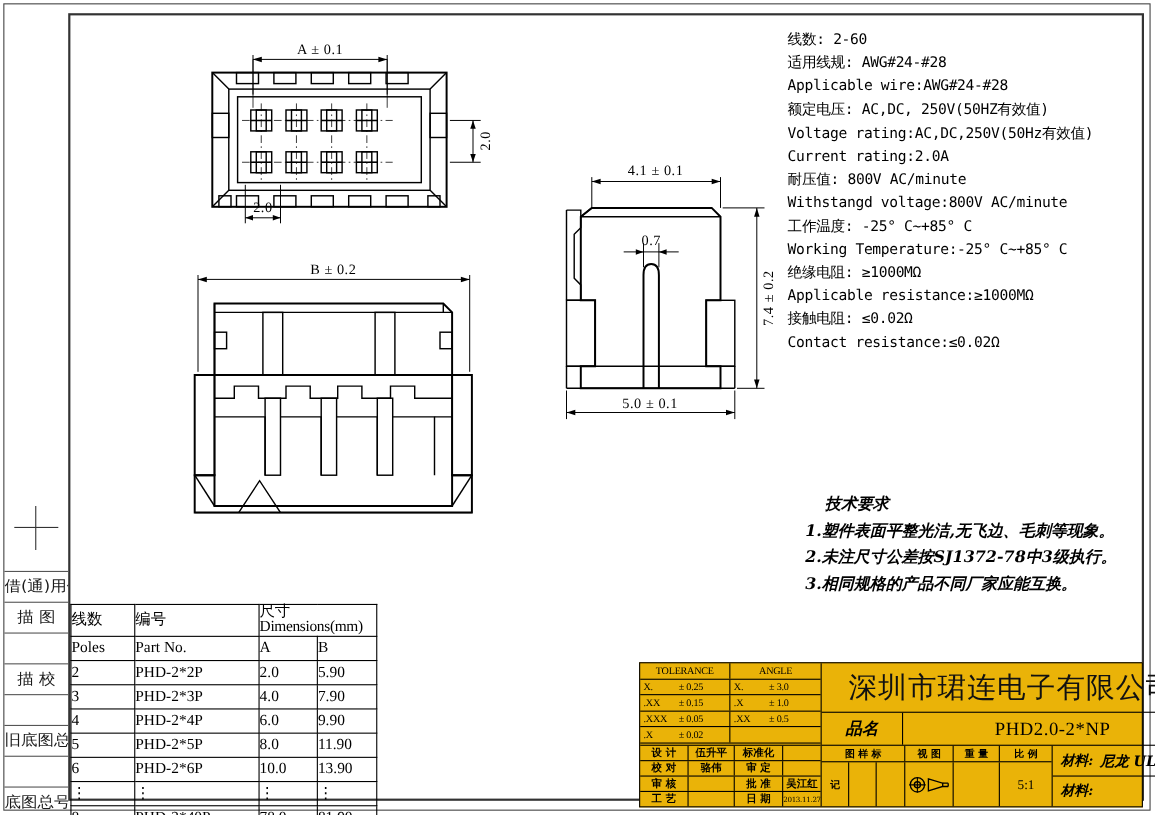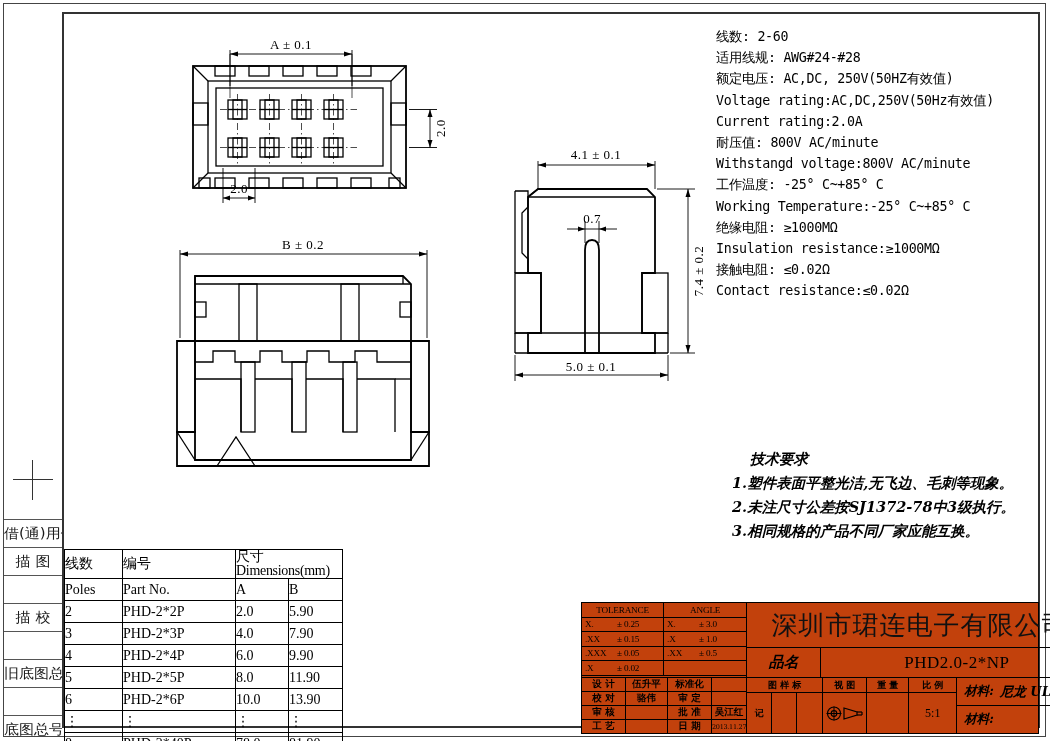--- a/index.html
+++ b/index.html
@@ -124,21 +124,21 @@
   .hdr-ab  { font-size: 16px; }
   .dots { letter-spacing: 0; font-size: 14px; }
 
   
   .title-block {
     position: absolute; left: 581px; top: 602px;
     width: 458px; height: 132px;
     border: 1.2px solid #000;
     box-sizing: border-box;
     display: flex;
-    background: #c2410c;
+    background: #eab308;
   }
   .tb-left { width: 170px; border-right: 1.2px solid #000; box-sizing: border-box; display:flex; flex-direction: column; }
   .tb-right { flex: 1; display: flex; flex-direction: column; }
 
   .tol-grid { border-bottom: 1.2px solid #000; }
   .tol-row { display: flex; height: 13.5px; border-bottom: 1px solid #000; }
   .tol-row:last-child { border-bottom: none; }
   .tol-cell {
     width: 50%;
     border-right: 1px solid #000;
@@ -449,29 +449,30 @@
     <line class="ln thin" x1="173" y1="212" x2="173" y2="238"></line>
     <line class="ln thin" x1="20" y1="232" x2="173" y2="232"></line>
     <polygon points="20,232 28,229.5 28,234.5" fill="#000"></polygon>
     <polygon points="173,232 165,229.5 165,234.5" fill="#000"></polygon>
     <text class="dimtxt" x="96" y="228" text-anchor="middle">5.0 ± 0.1</text>
   </svg>
 
   <div class="spec-block">
     <div class="spec-line">线数: 2-60</div>
     <div class="spec-line">适用线规: AWG#24-#28</div>
+    <div class="spec-line">Applicable wire:AWG#24-#28</div>
     <div class="spec-line">额定电压: AC,DC, 250V(50HZ有效值)</div>
     <div class="spec-line">Voltage rating:AC,DC,250V(50Hz有效值)</div>
     <div class="spec-line">Current rating:2.0A</div>
     <div class="spec-line">耐压值: 800V AC/minute</div>
     <div class="spec-line">Withstangd voltage:800V AC/minute</div>
     <div class="spec-line">工作温度: -25° C~+85° C</div>
     <div class="spec-line">Working Temperature:-25° C~+85° C</div>
     <div class="spec-line">绝缘电阻: ≥1000MΩ</div>
-    <div class="spec-line">Insulation resistance:≥1000MΩ</div>
+    <div class="spec-line">Applicable resistance:≥1000MΩ</div>
     <div class="spec-line">接触电阻: ≤0.02Ω</div>
     <div class="spec-line">Contact resistance:≤0.02Ω</div>
   </div>
 
   <div class="tech-block">
     <div class="tech-title">技术要求</div>
     <div>1.塑件表面平整光洁,无飞边、毛刺等现象。</div>
     <div>2.未注尺寸公差按SJ1372-78中3级执行。</div>
     <div>3.相同规格的产品不同厂家应能互换。</div>
   </div>

